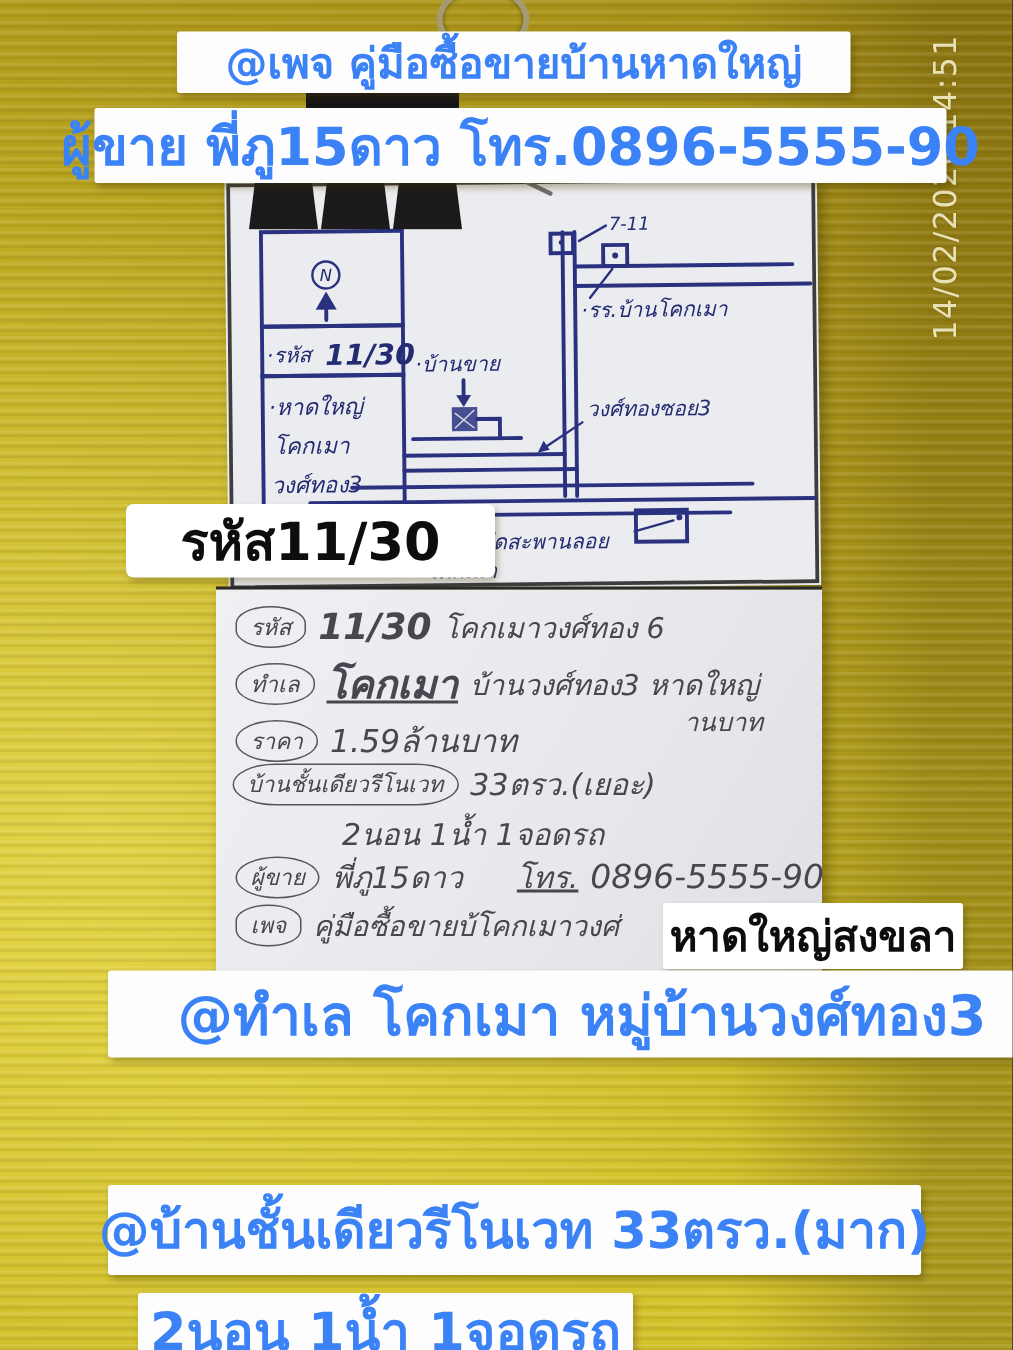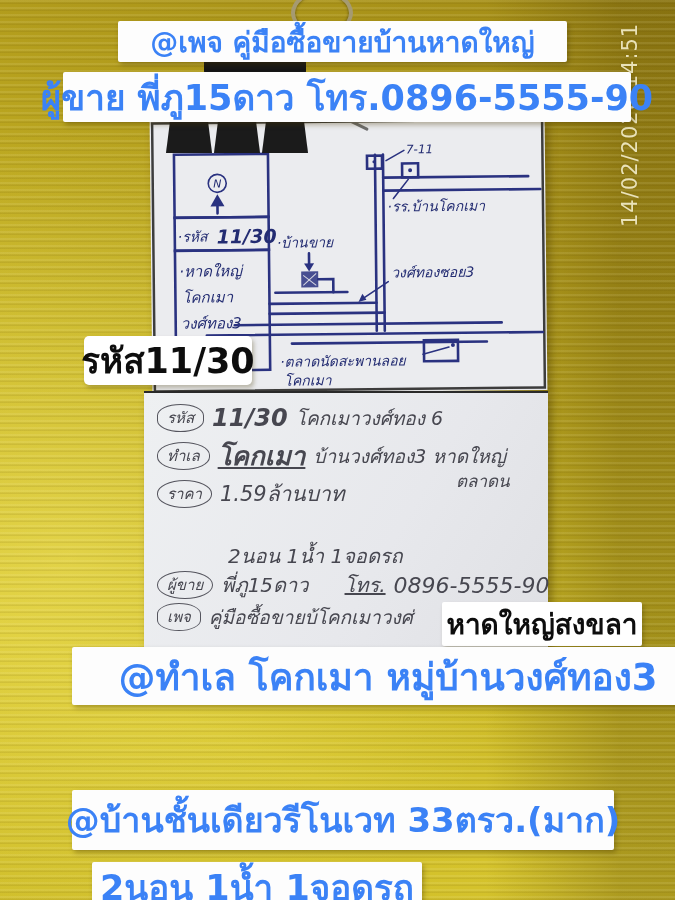--- a/index.html
+++ b/index.html
@@ -53,21 +53,21 @@
       box-shadow:2px 3px 5px rgba(70,55,0,.35);border-radius:2px;}
   .t1{left:118px;top:21px;width:449px;height:41px;font-size:28px;}
   .t2{left:63px;top:72px;width:568px;height:50px;font-size:35px;}
   .b1{left:72px;top:647px;width:632px;height:58px;font-size:37px;}
   .b2{left:72px;top:719px;width:322px;height:58px;font-size:37px;}
   .b3{left:72px;top:790px;width:542px;height:60px;font-size:34px;}
   .b4{left:92px;top:862px;width:330px;height:50px;font-size:35px;}
   .mini-label{position:absolute;background:#ffffff;color:#0d0d0d;font-weight:bold;
       display:flex;align-items:center;justify-content:center;white-space:nowrap;
       border-radius:5px;box-shadow:2px 3px 4px rgba(70,55,0,.3);}
-  .code-label{left:84px;top:336px;width:168px;height:49px;font-size:35px;}
+  .code-label{left:84px;top:336px;width:246px;height:49px;font-size:35px;}
   .area-label{left:442px;top:602px;width:200px;height:44px;font-size:28px;border-radius:2px;}
   
   .ink{stroke:#2a3280;stroke-width:2.6;fill:none;stroke-linecap:round;}
   .ink-thin{stroke:#2a3280;stroke-width:1.6;fill:none;stroke-linecap:round;}
   .ink-fill{fill:#2a3280;}
   .map-text{fill:#232c72;font-style:italic;font-family:"DejaVu Sans",sans-serif;}
 </style>
 </head>
 <body>
 
@@ -161,25 +161,29 @@
       <span class="oval">รหัส</span>
       <span class="hw-big">11/30</span>
       <span class="hw">โคกเมาวงศ์ทอง 6</span>
     </div>
     <div class="note-row" style="top:42px;left:13px;">
       <span class="oval">ทำเล</span>
       <span class="hw-em">โคกเมา</span>
       <span class="hw">บ้านวงศ์ทอง3 หาดใหญ่</span>
     </div>
     <div class="note-row" style="top:74px;left:312px;">
-      <span class="hw" style="font-size:17px;">ตลาดน</span>
+      <span class="hw" style="font-size:17px;">านบาท</span>
     </div>
     <div class="note-row" style="top:84px;left:13px;">
       <span class="oval">ราคา</span>
       <span class="hw" style="font-size:21px;">1.59ล้านบาท</span>
+    </div>
+    <div class="note-row" style="top:114px;left:11px;">
+      <span class="oval">บ้านชั้นเดียวรีโนเวท</span>
+      <span class="hw" style="font-size:20px;">33ตรว.(เยอะ)</span>
     </div>
     <div class="note-row" style="top:147px;left:84px;">
       <span class="hw" style="font-size:20px;">2นอน 1น้ำ 1จอดรถ</span>
     </div>
     <div class="note-row" style="top:176px;left:13px;">
       <span class="oval">ผู้ขาย</span>
       <span class="hw" style="font-size:20px;">พี่ภู15ดาว</span>
       <span class="hw hw-u" style="font-size:20px;">โทร.</span>
       <span class="hw" style="font-size:22px;">0896-5555-90</span>
     </div>

